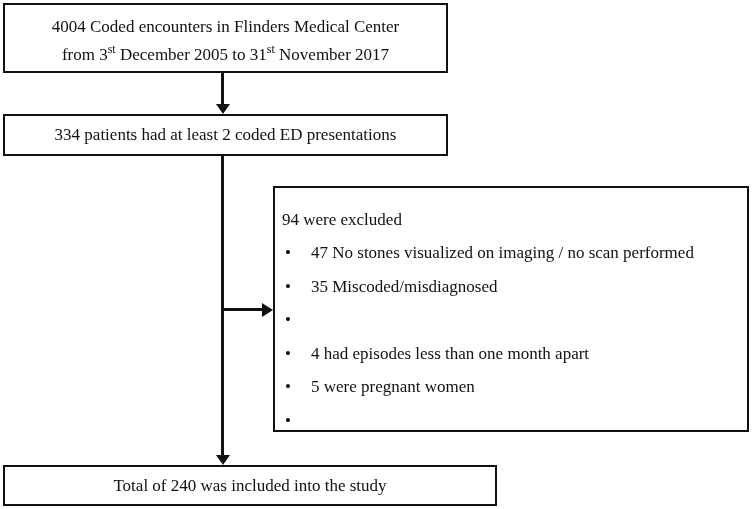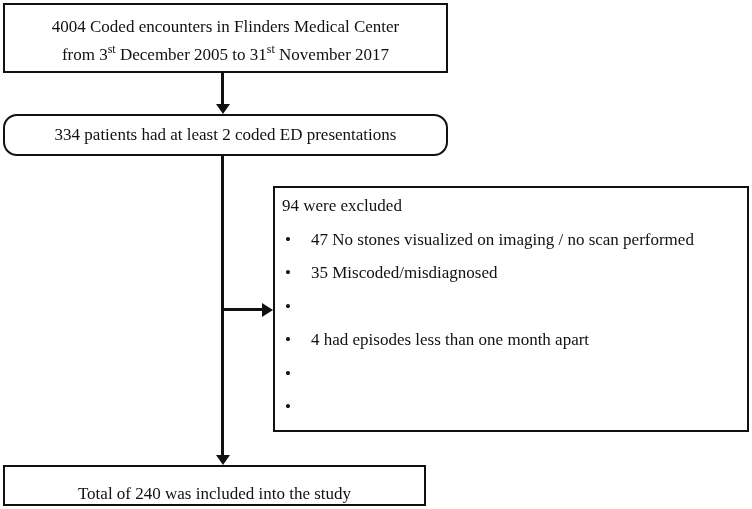--- a/index.html
+++ b/index.html
@@ -29,35 +29,34 @@
     text-align: center;
     padding-top: 8px;
   }
   .box-top .bline {
     line-height: 28px;
   }
   .box-mid {
     left: 3px; top: 114px; width: 445px; height: 42px;
     display: flex; align-items: center; justify-content: center;
     text-align: center;
-    border-radius: 14px;
   }
   .box-bottom {
-    left: 3px; top: 465px; width: 423px; height: 41px;
-    display: flex; align-items: flex-end; justify-content: center;
+    left: 3px; top: 465px; width: 494px; height: 41px;
+    display: flex; align-items: center; justify-content: center;
     text-align: center;
   }
   .box-excluded {
     left: 273px; top: 186px; width: 476px; height: 246px;
     padding: 8px 6px 0 7px;
   }
   .ex-row {
     height: 33.5px;
     display: flex;
-    align-items: flex-start;
+    align-items: flex-end;
   }
   .ex-row .bullet {
     width: 26px;
     flex: 0 0 26px;
     text-align: left;
     padding-left: 3px;
   }
   sup.ord {
     font-size: 12px;
     line-height: 0;
@@ -125,20 +124,21 @@
     </div>
     <div class="ex-row">
       <span class="bullet">•</span>
     </div>
     <div class="ex-row">
       <span class="bullet">•</span>
       <span>4 had episodes less than one month apart</span>
     </div>
     <div class="ex-row">
       <span class="bullet">•</span>
+      <span>5 were pregnant women</span>
     </div>
     <div class="ex-row">
       <span class="bullet">•</span>
     </div>
   </div>
 
   <div class="fbox box-bottom">
     <div>Total of 240 was included into the study</div>
   </div>
 

